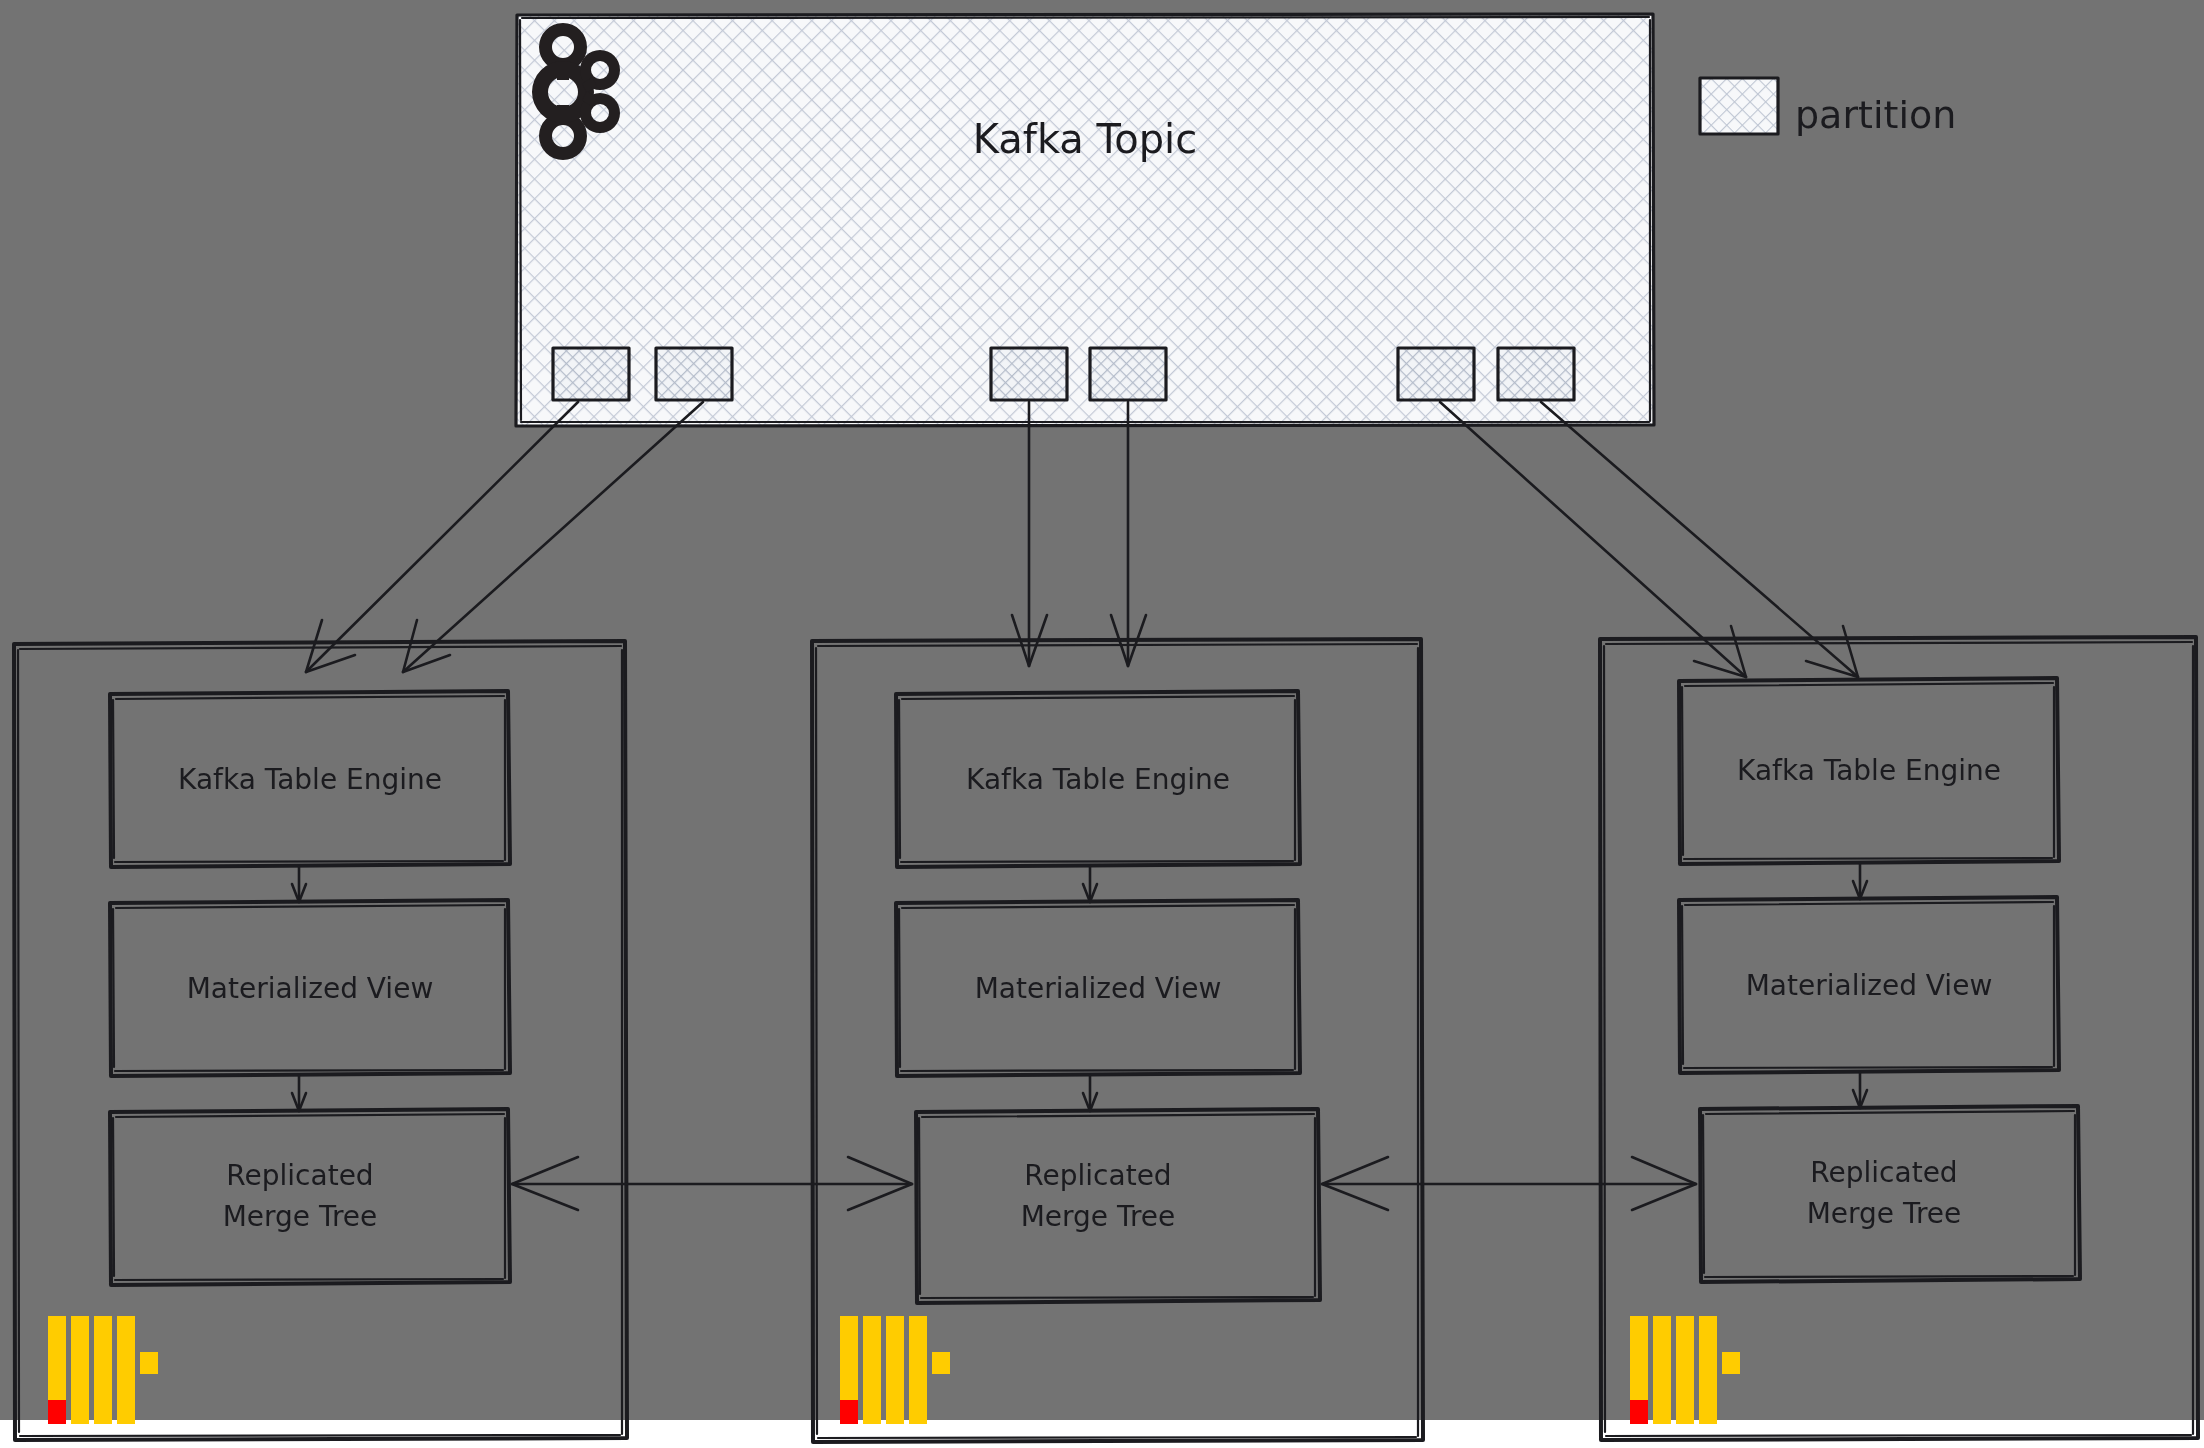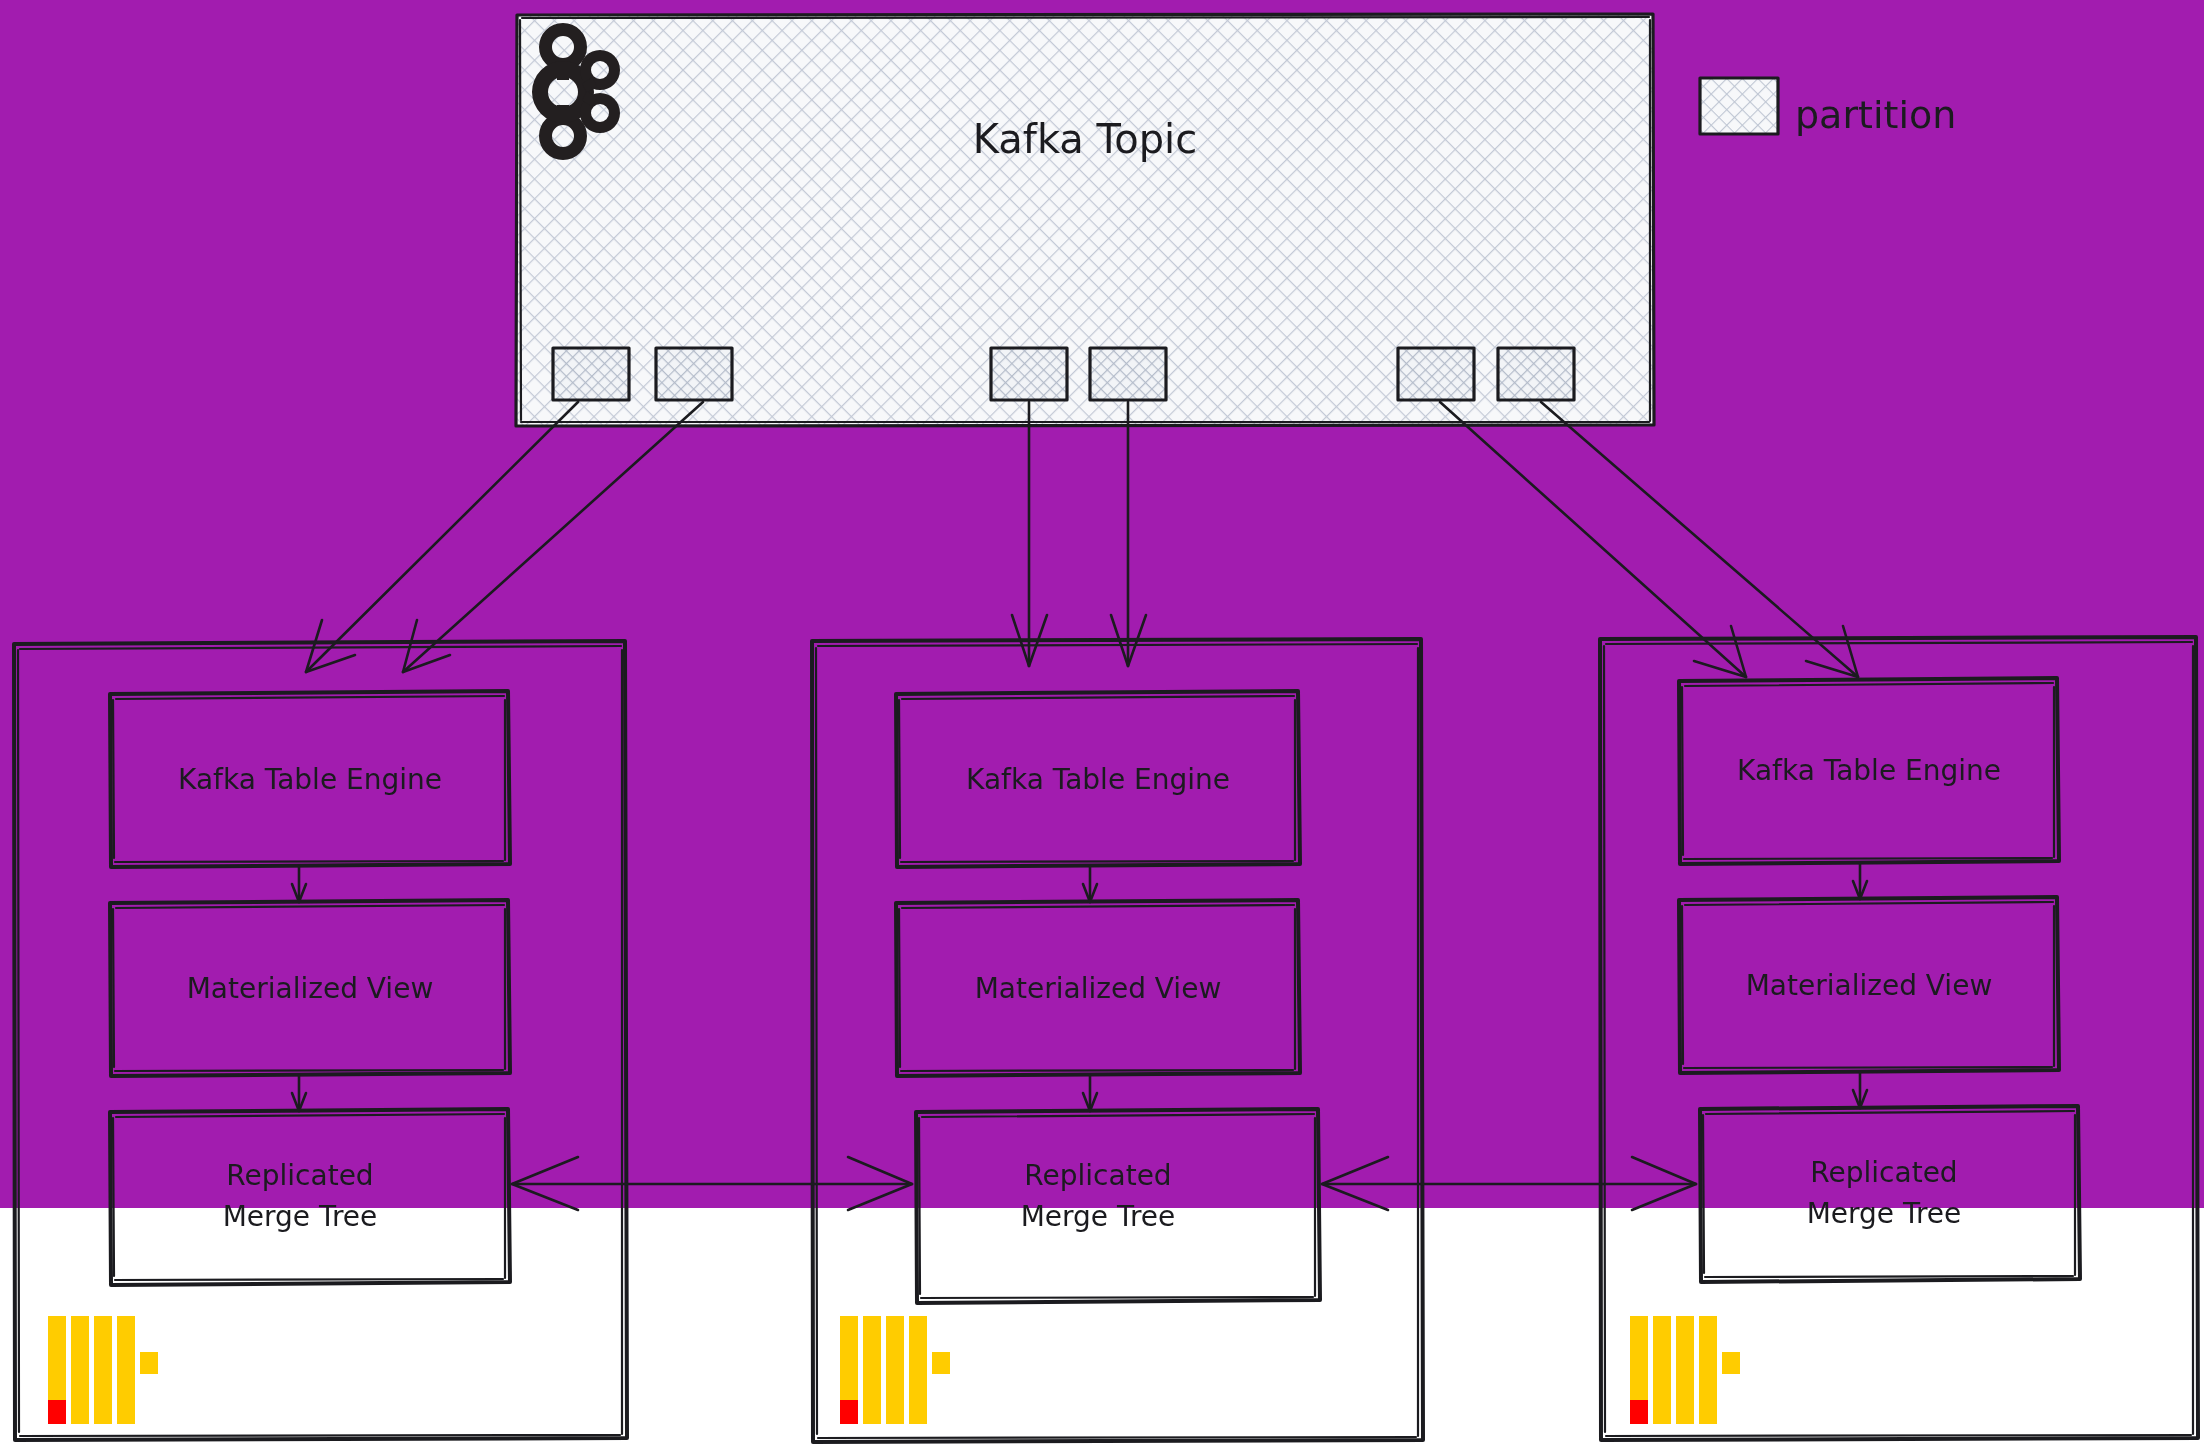--- a/index.html
+++ b/index.html
@@ -9,22 +9,22 @@
   }
   body {
     width: 2204px;
     height: 1448px;
     overflow: hidden;
     font-family: "DejaVu Sans", sans-serif;
   }
   #stage {
     position: relative;
     width: 2204px;
-    height: 1208px;
-    background: #a21caf;
+    height: 1420px;
+    background: #737373;
   }
   #stage > svg {
     position: absolute;
     top: 0;
     left: 0;
   }
   .sketch-text {
     font-family: "DejaVu Sans", sans-serif;
     fill: #1b1b1f;
     font-weight: 400;

